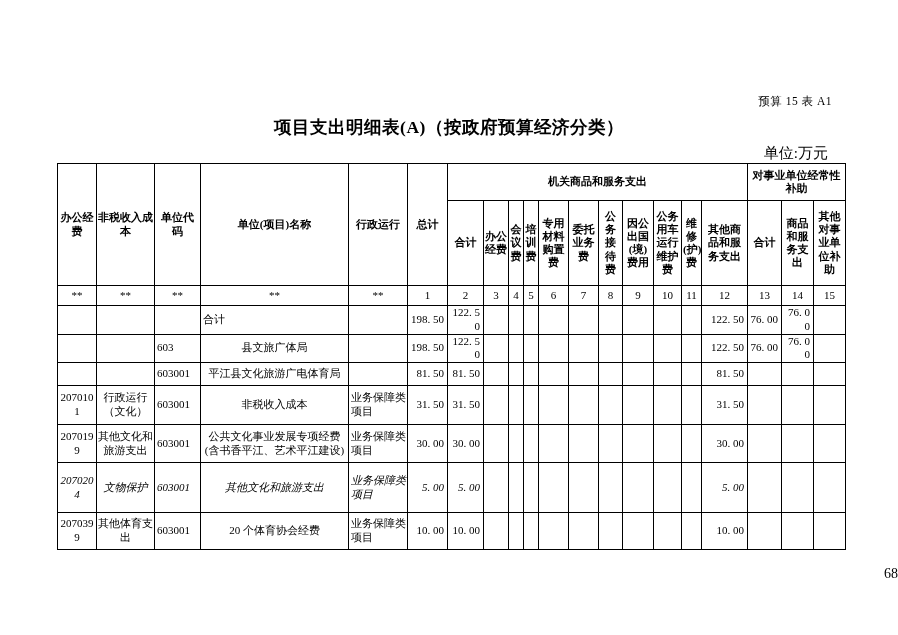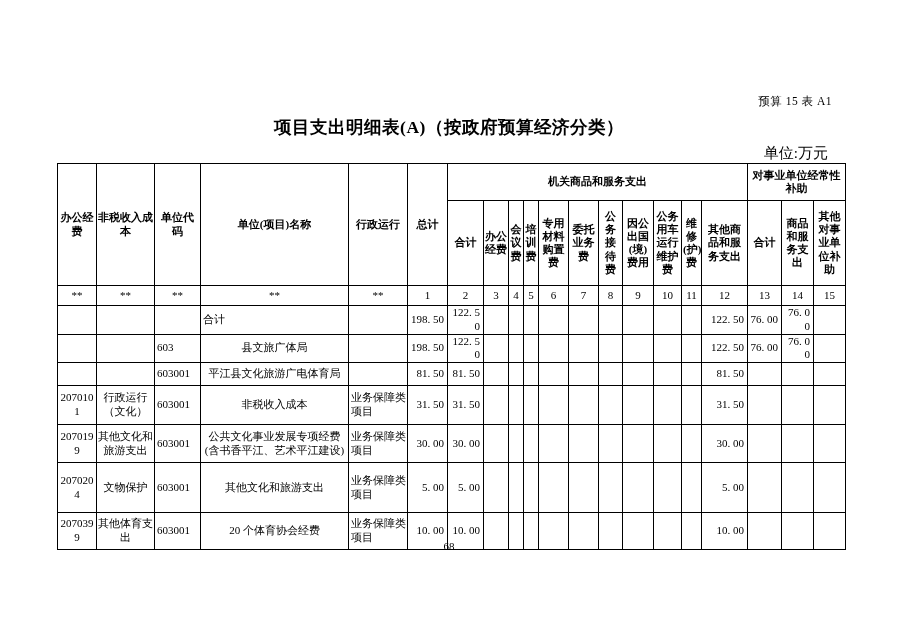--- a/index.html
+++ b/index.html
@@ -69,25 +69,25 @@
   table.budget td.num {
     text-align: right;
     padding-right: 3px;
   }
   table.budget td.al {
     text-align: left;
     padding-left: 2px;
   }
   .page-number {
     position: absolute;
-    top: 540px;
+    top: 566px;
     left: 0;
     width: 100%;
-    text-align: center;
-    font-size: 11px;
+    text-align: right;
+    font-size: 14px;
   }
 </style>
 </head>
 <body>
 
 <div class="page">
 
   <div class="doc-ref">预算 15 表 A1</div>
 
   <h1 class="doc-title">项目支出明细表(A)（按政府预算经济分类）</h1>
@@ -271,21 +271,21 @@
           <td class="num"></td>
           <td class="num"></td>
           <td class="num"></td>
           <td class="num"></td>
           <td class="num"></td>
           <td class="num">30. 00</td>
           <td class="num"></td>
           <td class="num"></td>
           <td class="num"></td>
         </tr>
-        <tr style="height: 50px;">
+        <tr style="height: 50px; font-style: italic;">
           <td>2070204</td>
           <td>文物保护</td>
           <td class="al">603001</td>
           <td>其他文化和旅游支出</td>
           <td class="al">业务保障类项目</td>
           <td class="num">5. 00</td>
           <td class="num">5. 00</td>
           <td class="num"></td>
           <td class="num"></td>
           <td class="num"></td>

